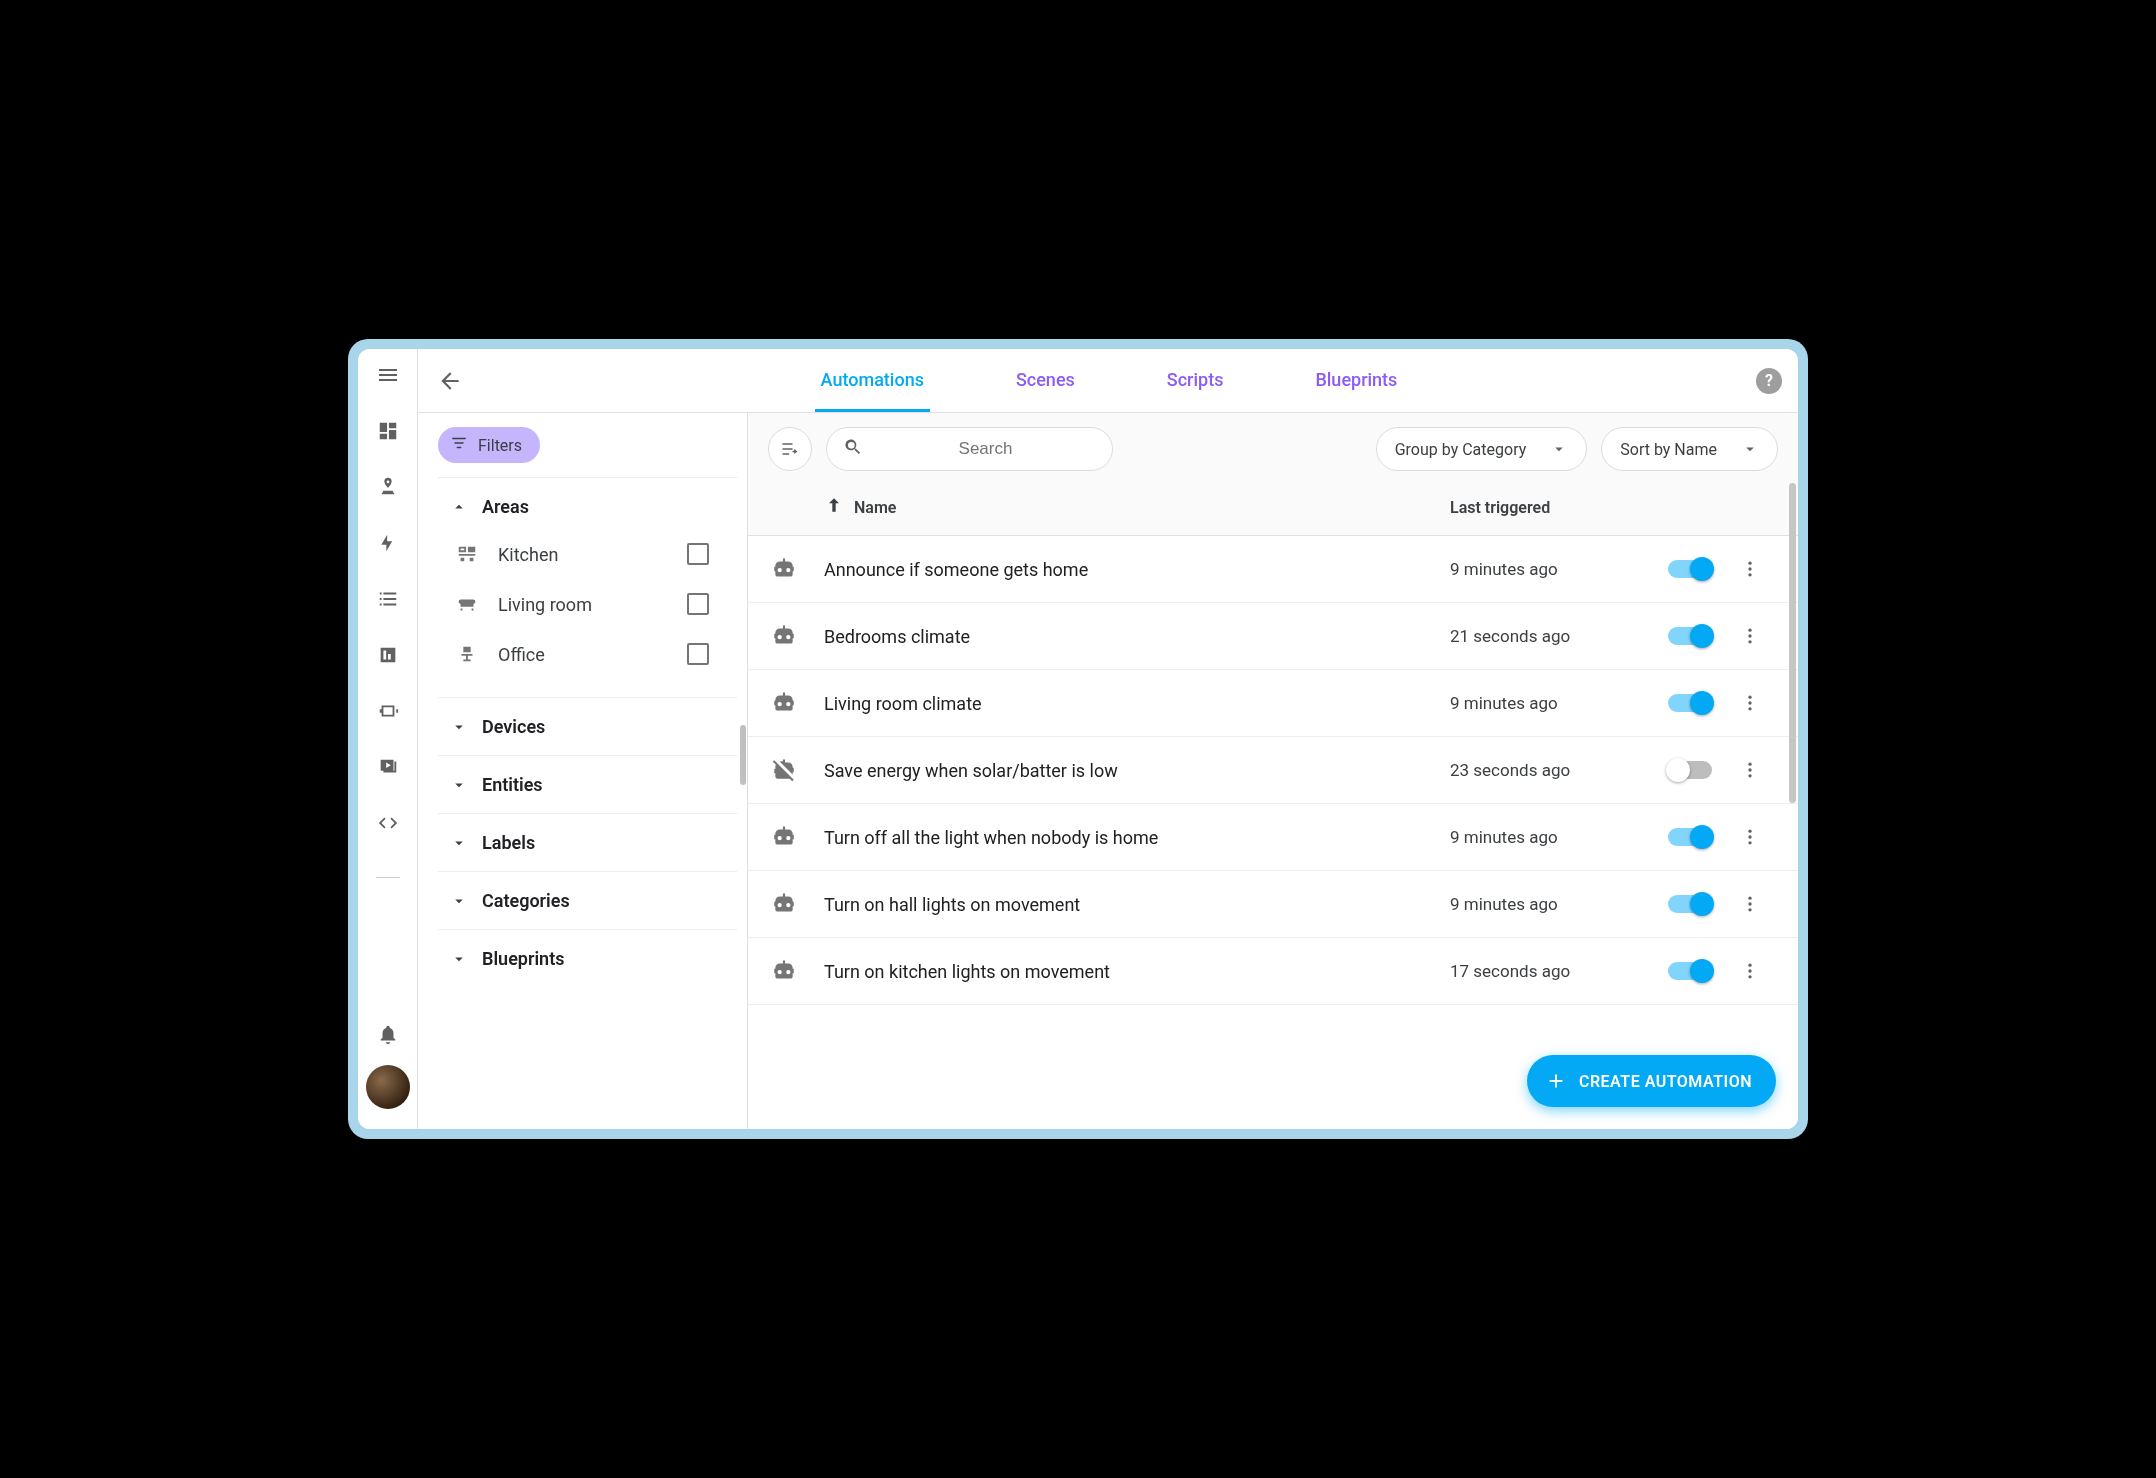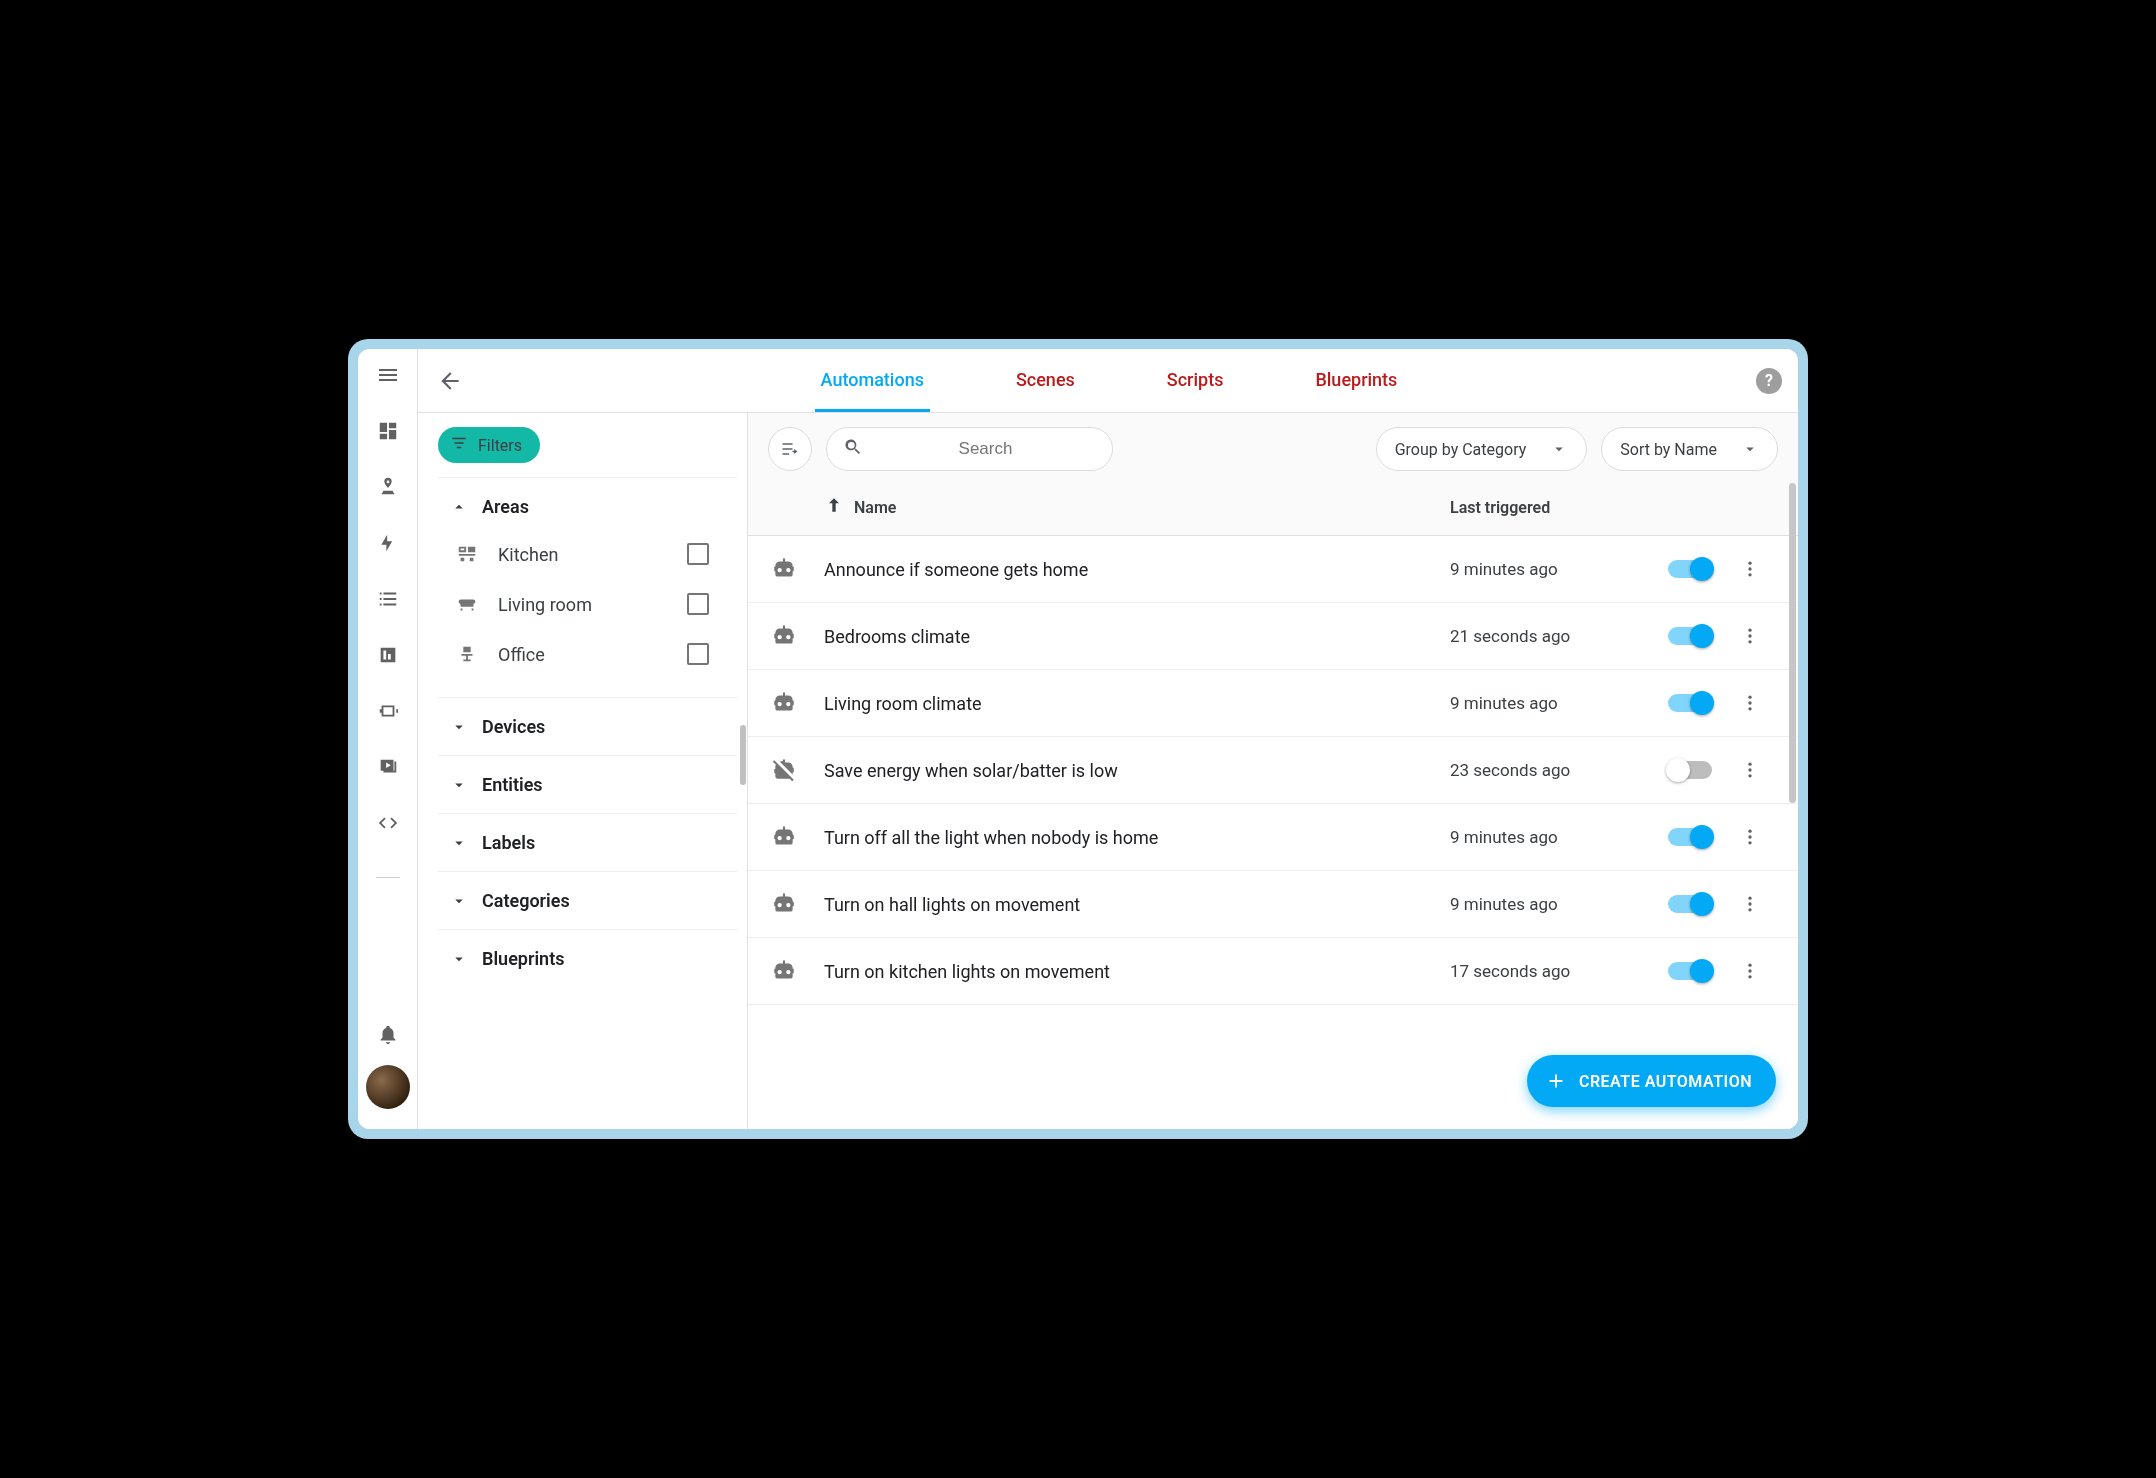--- a/index.html
+++ b/index.html
@@ -71,21 +71,21 @@
     display: flex;
     justify-content: center;
     gap: 80px;
     height: 100%;
     align-items: stretch;
   }
   .tab {
     display: flex; align-items: center;
     font-size: 18px;
     font-weight: 500;
-    color: #b91c1c;
+    color: #8b5cf6;
     cursor: pointer;
     border-bottom: 3px solid transparent;
     padding: 0 6px;
   }
   .tab.active { color: #03a9f4; border-bottom-color: #03a9f4; }
   .help-btn {
     width: 26px; height: 26px; border-radius: 50%; background: #9e9e9e;
     color: #fff; display: flex; align-items: center; justify-content: center;
     font-weight: 700; font-size: 16px; margin-left: 20px; cursor: pointer;
     flex-shrink: 0;
@@ -100,21 +100,21 @@
     width: 330px;
     background: #fff;
     border-right: 1px solid #e0e0e0;
     overflow-y: hidden;
     flex-shrink: 0;
     position: relative;
   }
   .side-inner { padding: 14px 10px 14px 20px; }
   .filters-chip {
     display: inline-flex; align-items: center; gap: 10px;
-    background: #14b8a6;
+    background: #c4b5fd;
     border-radius: 20px;
     padding: 7px 18px 7px 12px;
     font-size: 16px; color: #3c4043;
     cursor: pointer;
     margin-bottom: 14px;
   }
   .group {
     padding: 12px 8px;
     border-top: 1px solid #eee;
   }

